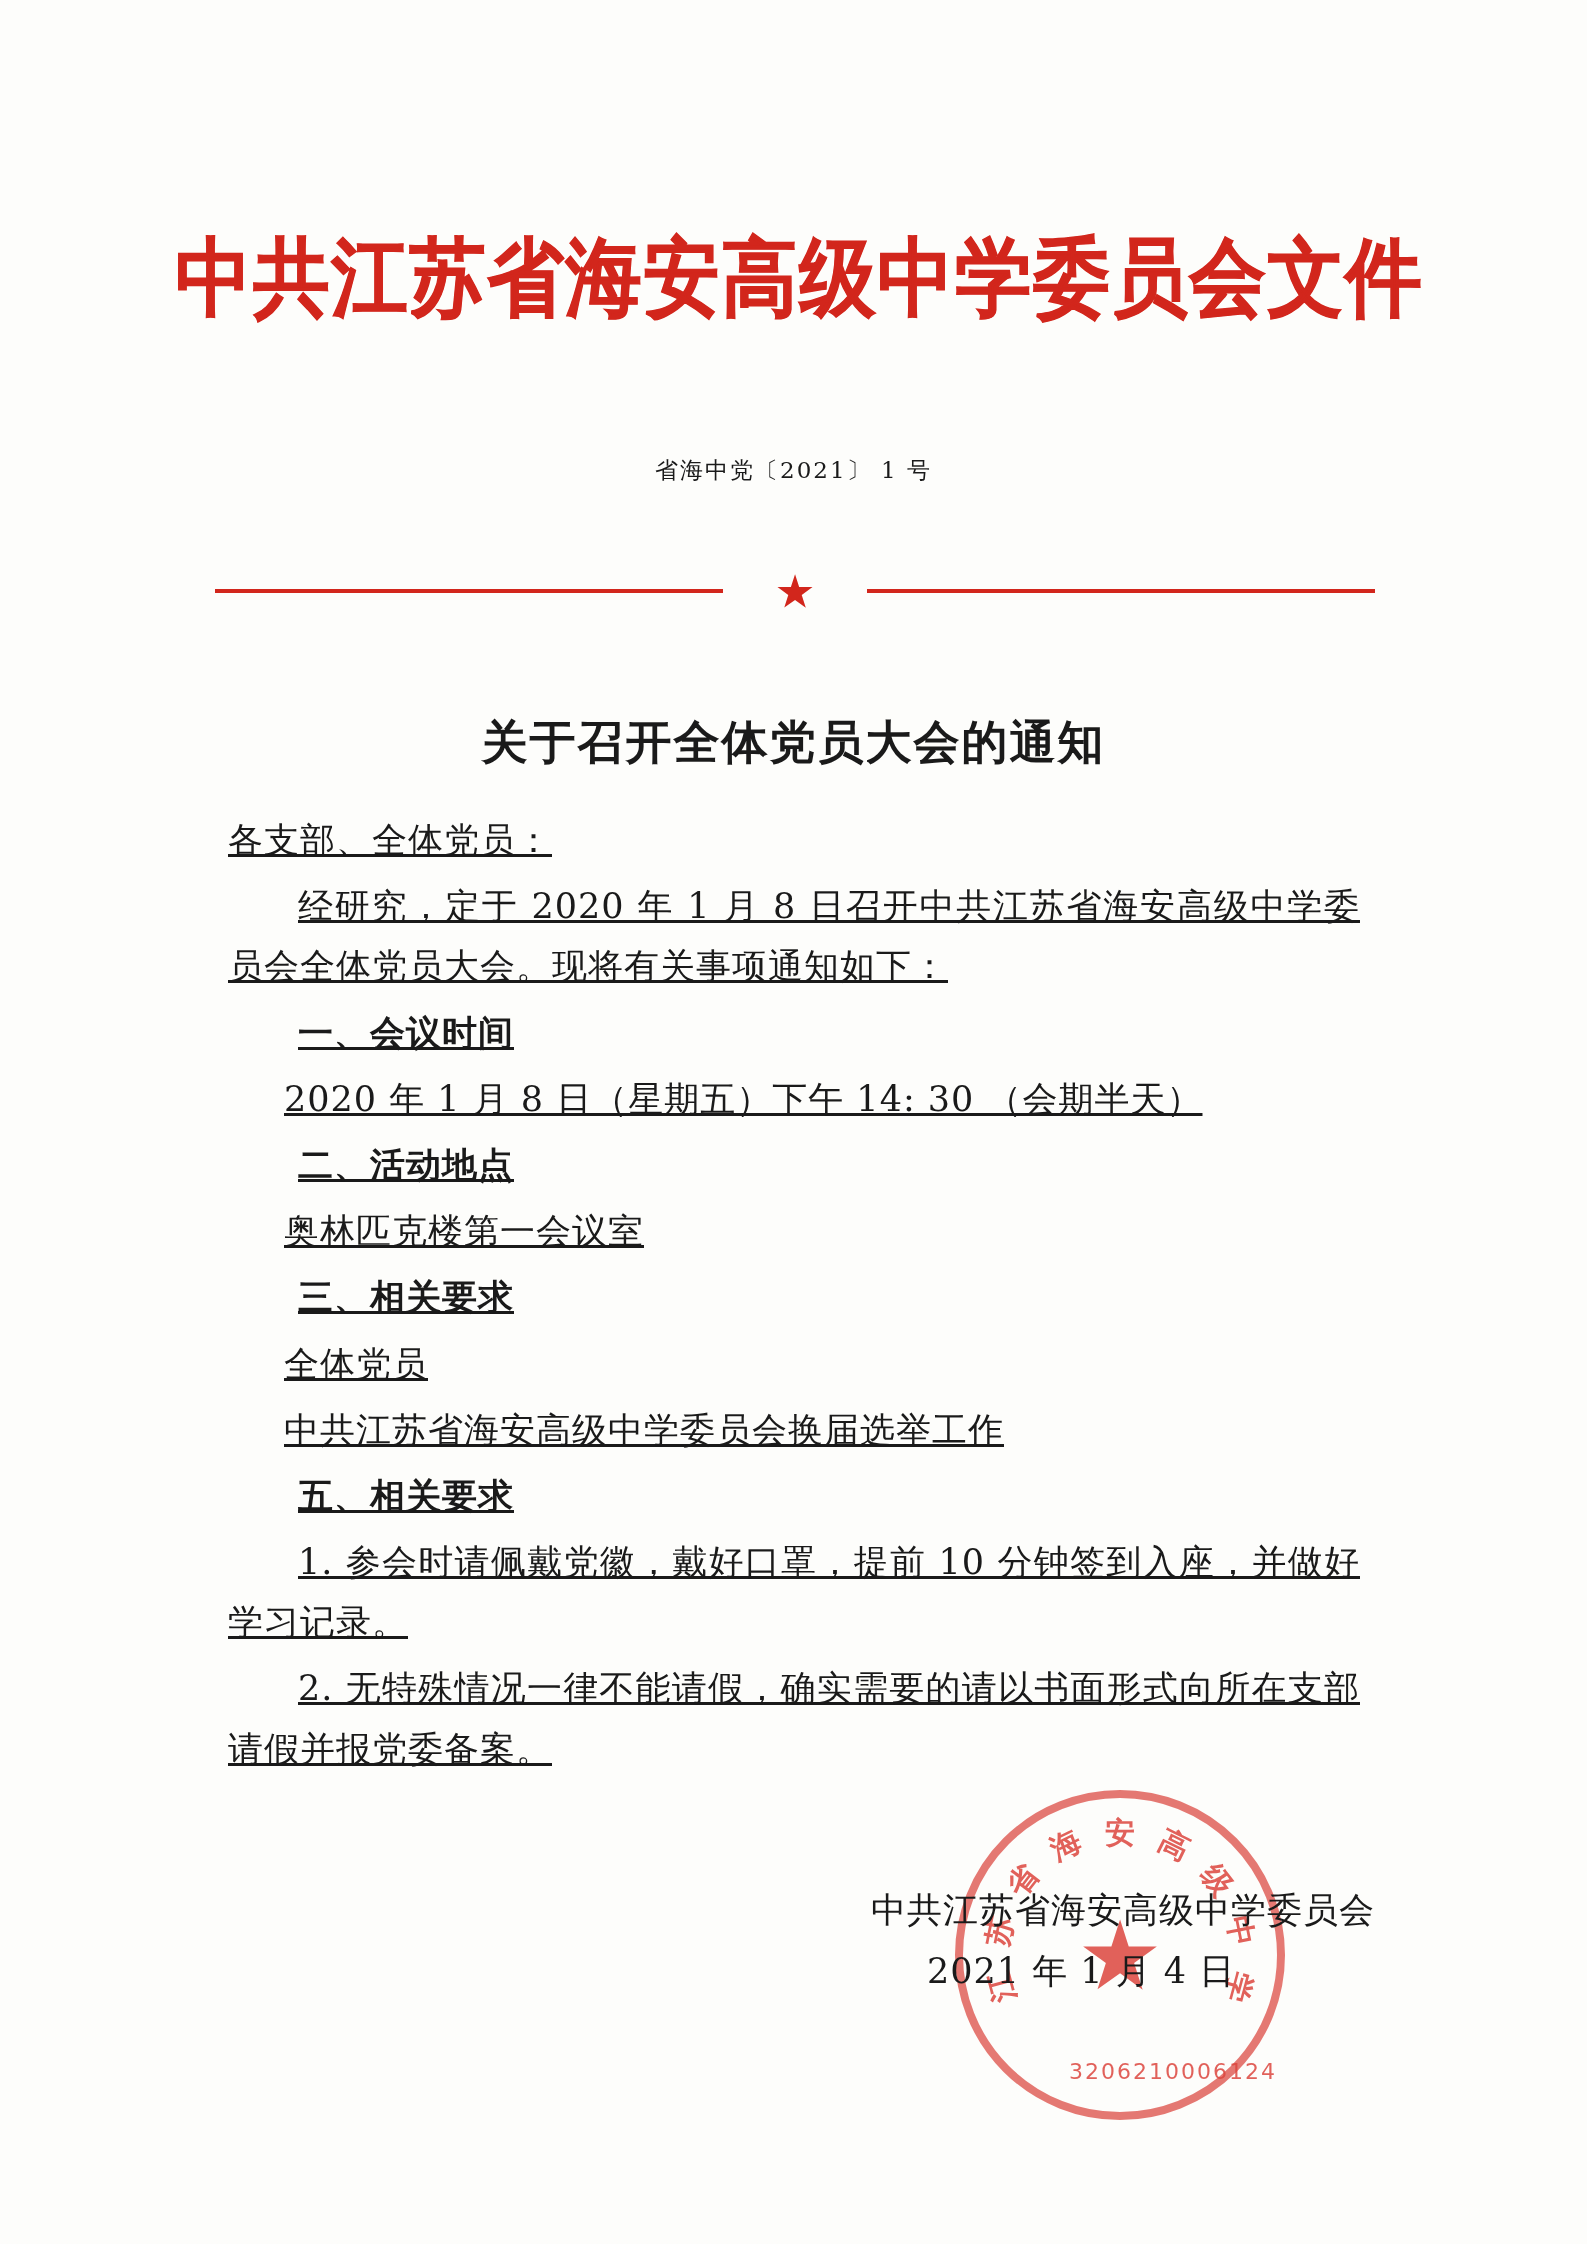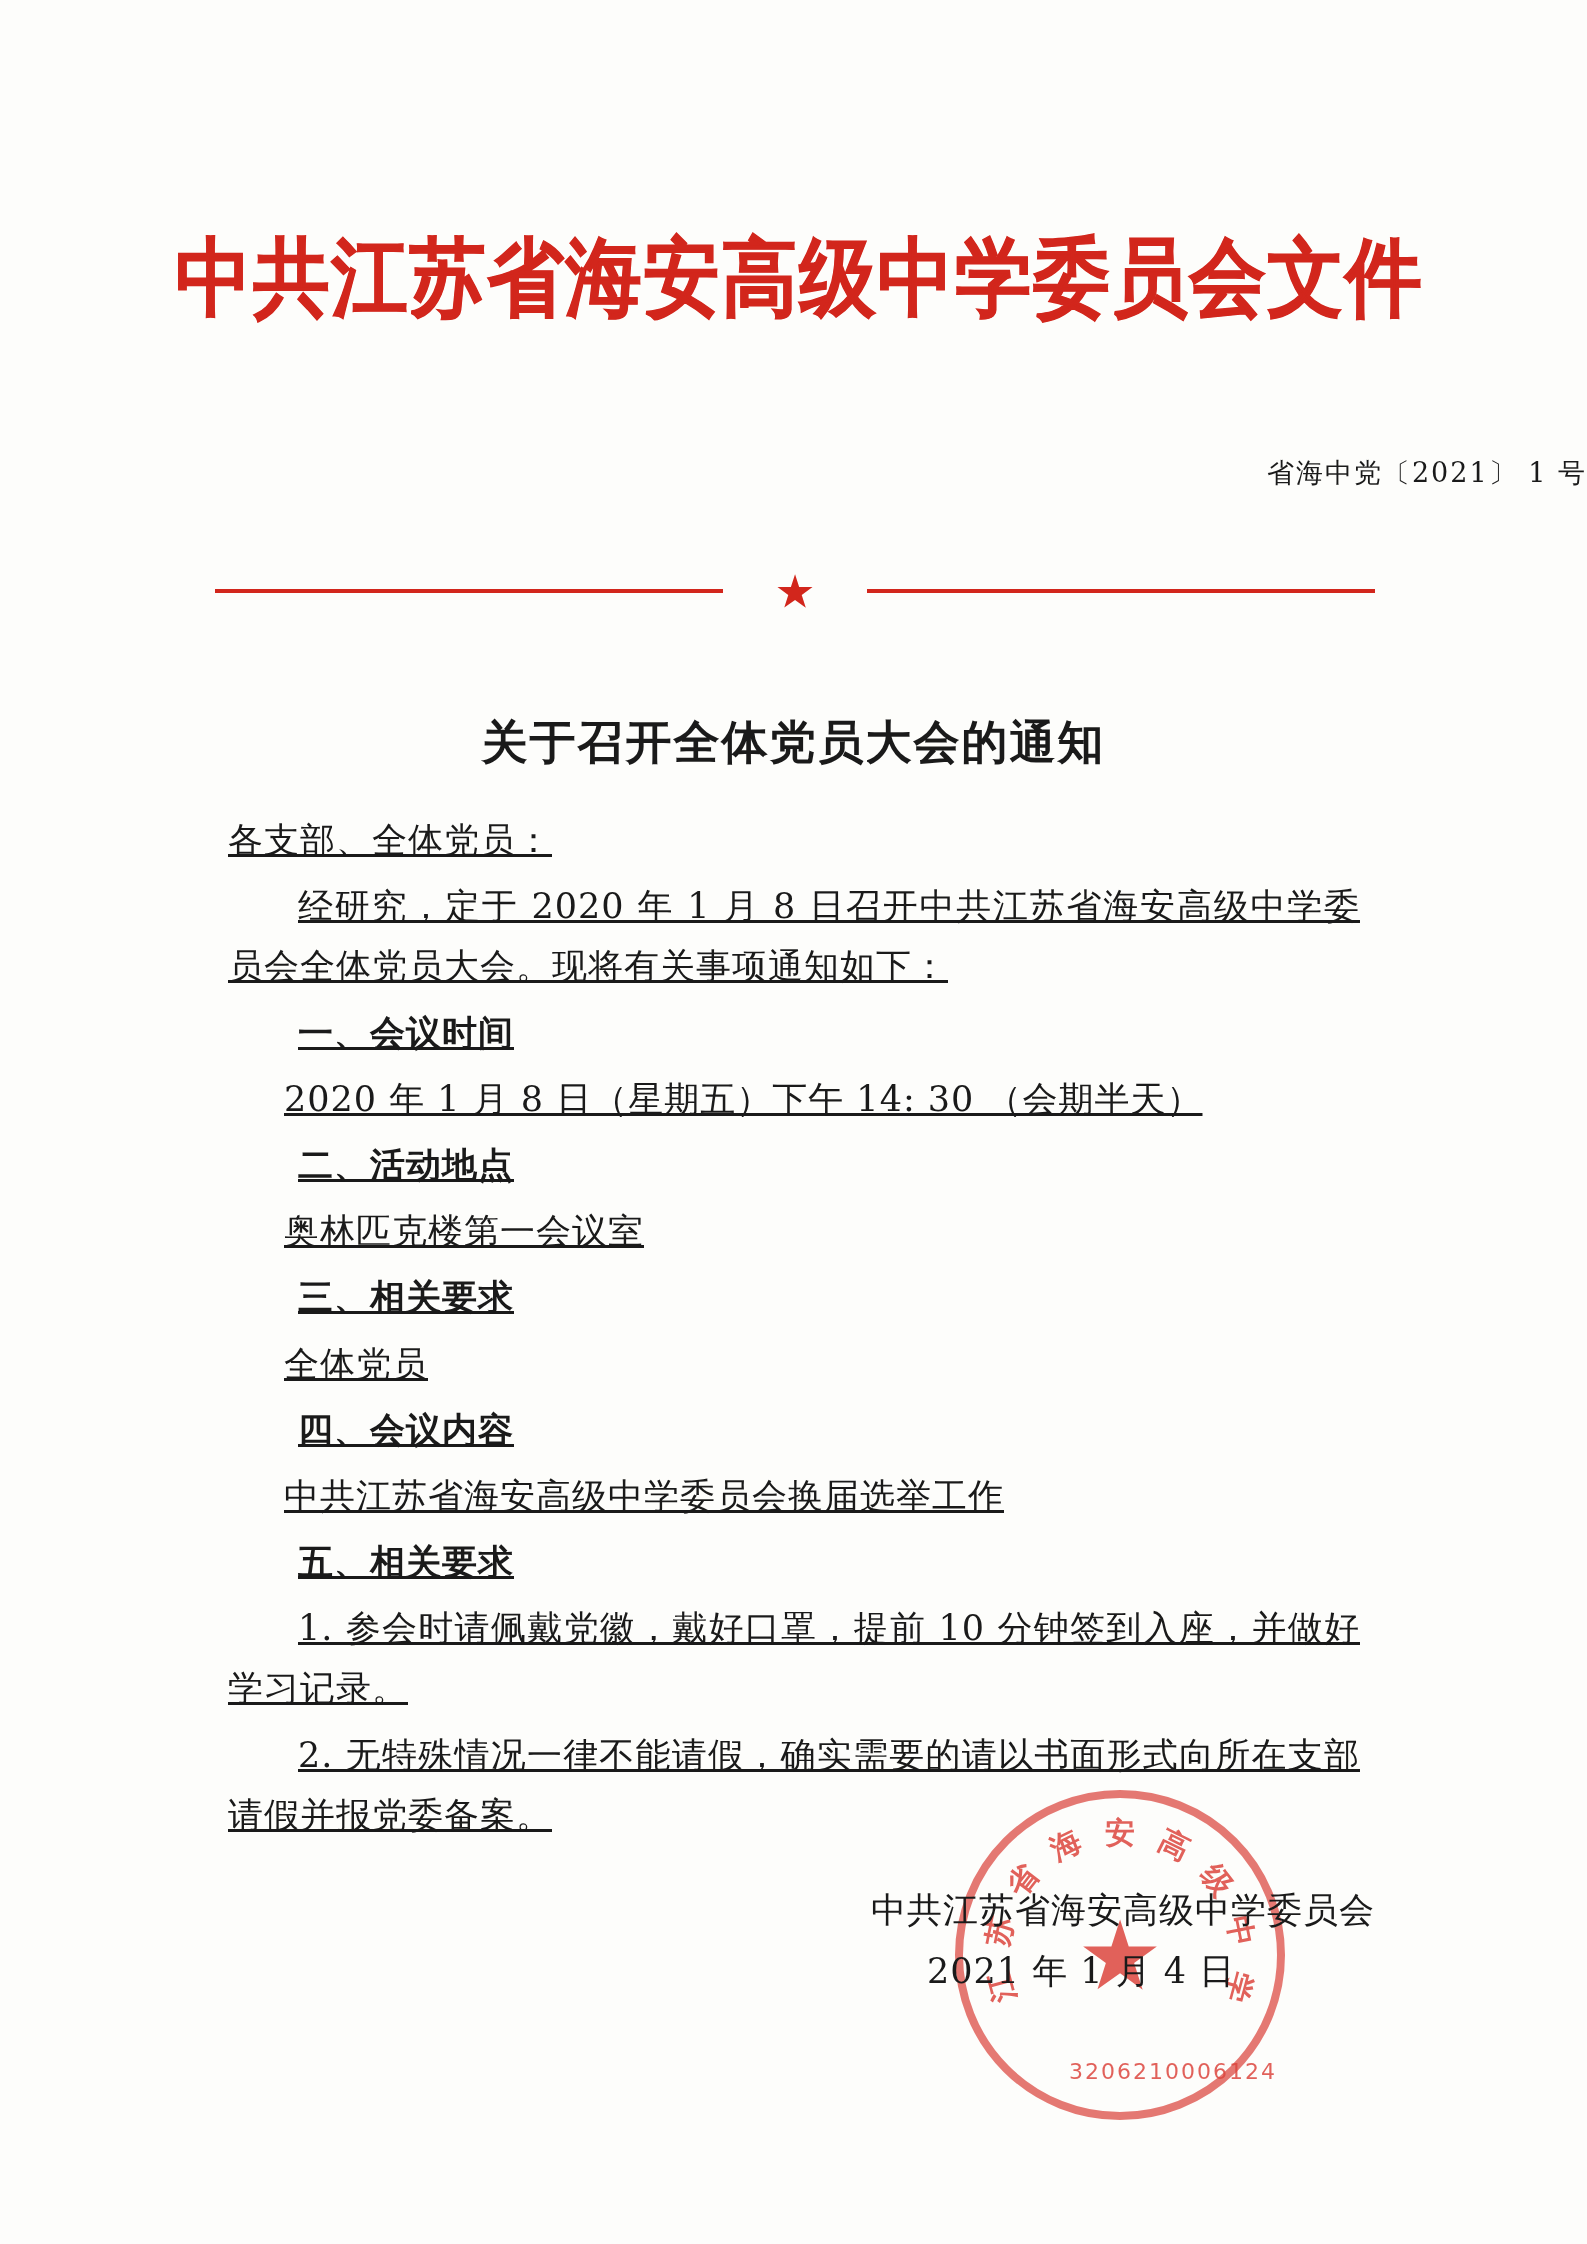--- a/index.html
+++ b/index.html
@@ -39,22 +39,22 @@
     white-space: nowrap;
     -webkit-text-stroke: 1px #d2261c;
     transform: scaleY(1.12);
   }
 
   .doc-number {
     position: absolute;
     top: 455px;
     left: 0;
     width: 100%;
-    text-align: right;
-    font-size: 27px;
+    text-align: center;
+    font-size: 23px;
     letter-spacing: 2px;
     color: #1a1a1a;
   }
 
   
   .red-rule {
     position: absolute;
     top: 578px;
     left: 215px;
     width: 1160px;
@@ -209,21 +209,20 @@
 
     <p class="section-head">一、会议时间</p>
     <p class="section-body">2020 年 1 月 8 日（星期五）下午 14: 30 （会期半天）</p>
 
     <p class="section-head">二、活动地点</p>
     <p class="section-body">奥林匹克楼第一会议室</p>
 
     <p class="section-head">三、相关要求</p>
     <p class="section-body">全体党员</p>
 
-    <p class="section-head">四、会议内容</p>
     <p class="section-body">中共江苏省海安高级中学委员会换届选举工作</p>
 
     <p class="section-head">五、相关要求</p>
 
     <p class="indent2">1. 参会时请佩戴党徽，戴好口罩，提前 10 分钟签到入座，并做好学习记录。</p>
     <p class="indent2">2. 无特殊情况一律不能请假，确实需要的请以书面形式向所在支部请假并报党委备案。</p>
 
   </div>
 
   <div class="seal">

